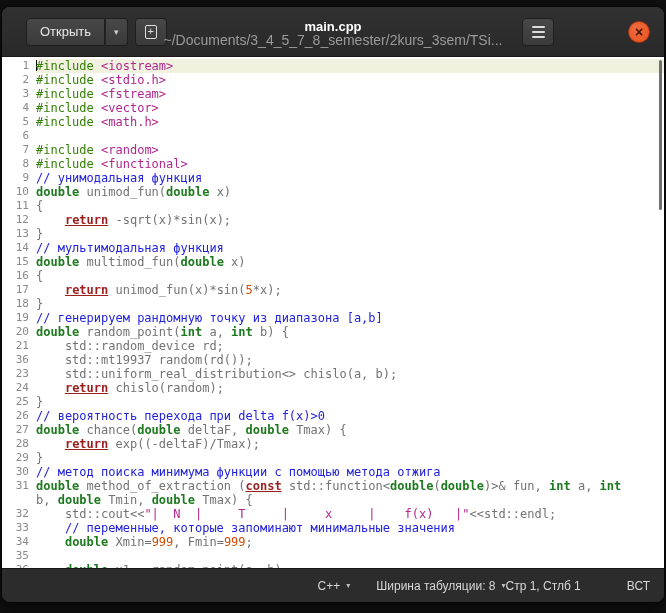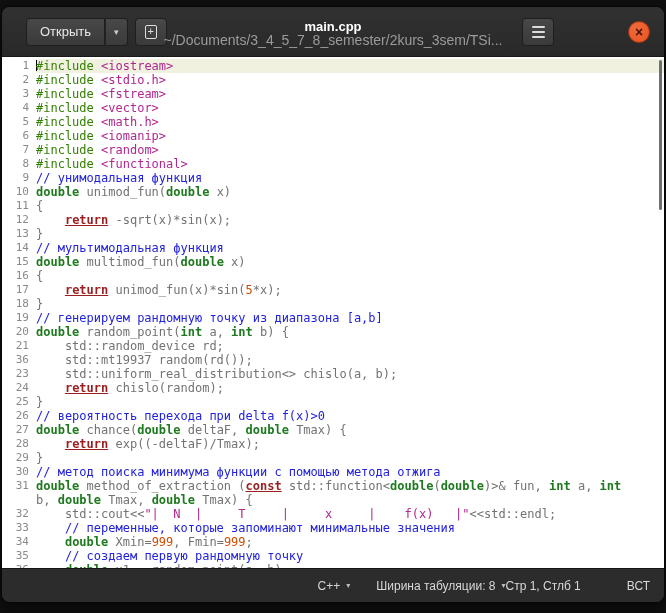--- a/index.html
+++ b/index.html
@@ -124,21 +124,20 @@
         <div class="row">
           <span class="ln">4</span>
           <span class="code"><span class="c-pp">#include </span><span class="c-inc">&lt;vector&gt;</span></span>
         </div>
         <div class="row">
           <span class="ln">5</span>
           <span class="code"><span class="c-pp">#include </span><span class="c-inc">&lt;math.h&gt;</span></span>
         </div>
         <div class="row">
           <span class="ln">6</span>
-          <span class="code"><span class="c-pp">#include </span><span class="c-inc">&lt;iomanip&gt;</span></span>
         </div>
         <div class="row">
           <span class="ln">7</span>
           <span class="code"><span class="c-pp">#include </span><span class="c-inc">&lt;random&gt;</span></span>
         </div>
         <div class="row">
           <span class="ln">8</span>
           <span class="code"><span class="c-pp">#include </span><span class="c-inc">&lt;functional&gt;</span></span>
         </div>
         <div class="row">
@@ -228,37 +227,36 @@
         <div class="row">
           <span class="ln">30</span>
           <span class="code"><span class="c-com">// метод поиска минимума функции с помощью метода отжига</span></span>
         </div>
         <div class="row">
           <span class="ln">31</span>
           <span class="code"><span class="c-type">double</span><span class="c-pl"> method_of_extraction (</span><span class="c-kw">const</span><span class="c-pl"> std::function&lt;</span><span class="c-type">double</span><span class="c-pl">(</span><span class="c-type">double</span><span class="c-pl">)&gt;&amp; fun, </span><span class="c-type">int</span><span class="c-pl"> a, </span><span class="c-type">int</span></span>
         </div>
         <div class="row">
           <span class="ln"></span>
-          <span class="code"><span class="c-pl">b, </span><span class="c-type">double</span><span class="c-pl"> Tmax, </span><span class="c-type">double</span><span class="c-pl"> Tmax) {</span></span>
+          <span class="code"><span class="c-pl">b, </span><span class="c-type">double</span><span class="c-pl"> Tmin, </span><span class="c-type">double</span><span class="c-pl"> Tmax) {</span></span>
         </div>
         <div class="row">
           <span class="ln">32</span>
           <span class="code"><span class="c-pl">    std::cout&lt;&lt;</span><span class="c-str">"|  N  |     T     |     x     |    f(x)   |"</span><span class="c-pl">&lt;&lt;std::endl;</span></span>
         </div>
         <div class="row">
           <span class="ln">33</span>
           <span class="code"><span class="c-pl">    </span><span class="c-com">// переменные, которые запоминают минимальные значения</span></span>
         </div>
         <div class="row">
           <span class="ln">34</span>
           <span class="code"><span class="c-pl">    </span><span class="c-type">double</span><span class="c-pl"> Xmin=</span><span class="c-num">999</span><span class="c-pl">, Fmin=</span><span class="c-num">999</span><span class="c-pl">;</span></span>
         </div>
         <div class="row">
           <span class="ln">35</span>
-          <span class="code"><span class="c-pl">    </span><span class="c-com">// создаем первую рандомную точку</span></span>
         </div>
         <div class="row">
           <span class="ln">36</span>
           <span class="code"><span class="c-pl">    </span><span class="c-type">double</span><span class="c-pl"> x1 = random_point(a, b);</span></span>
         </div>
       </div>
     <div class="scrollbar"></div>
   </div>
 
   <div class="statusbar">

